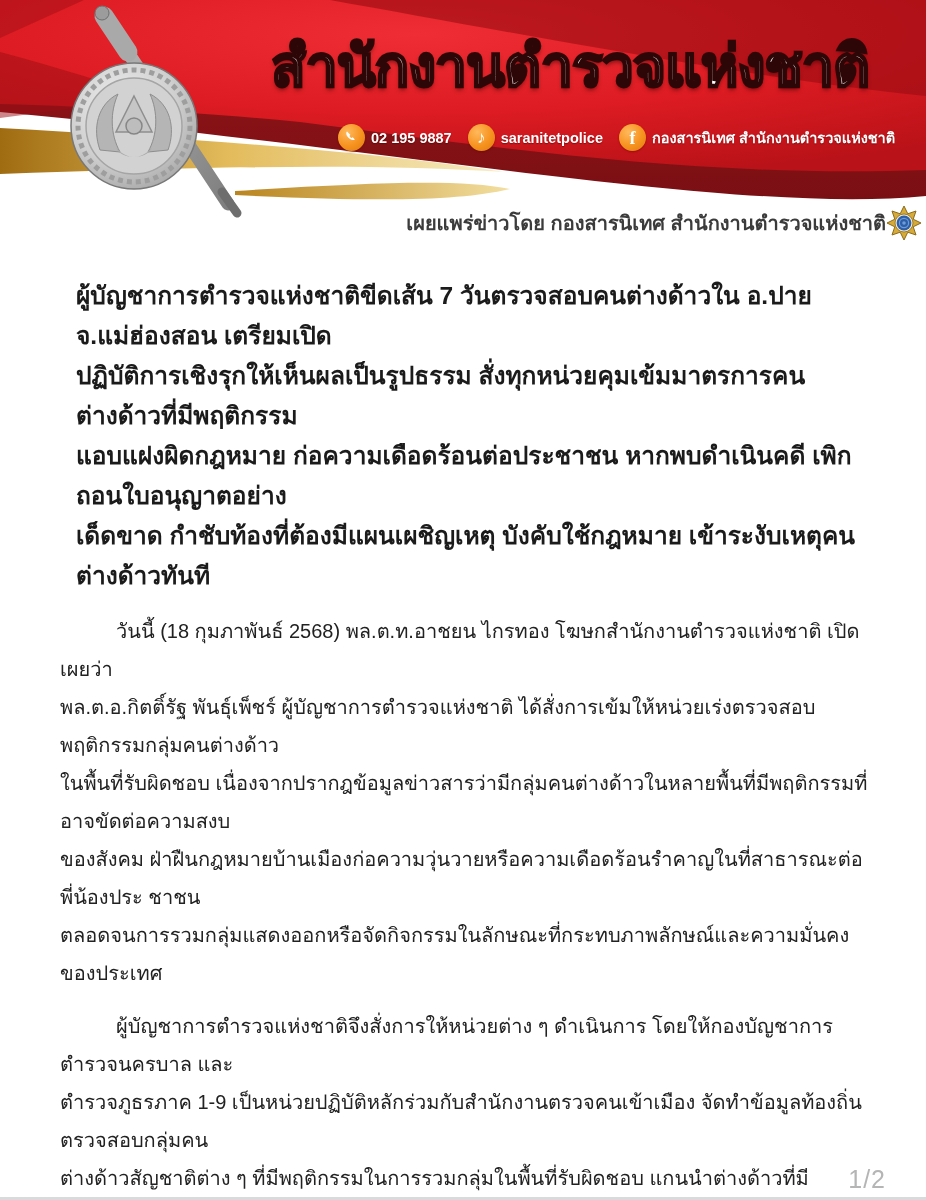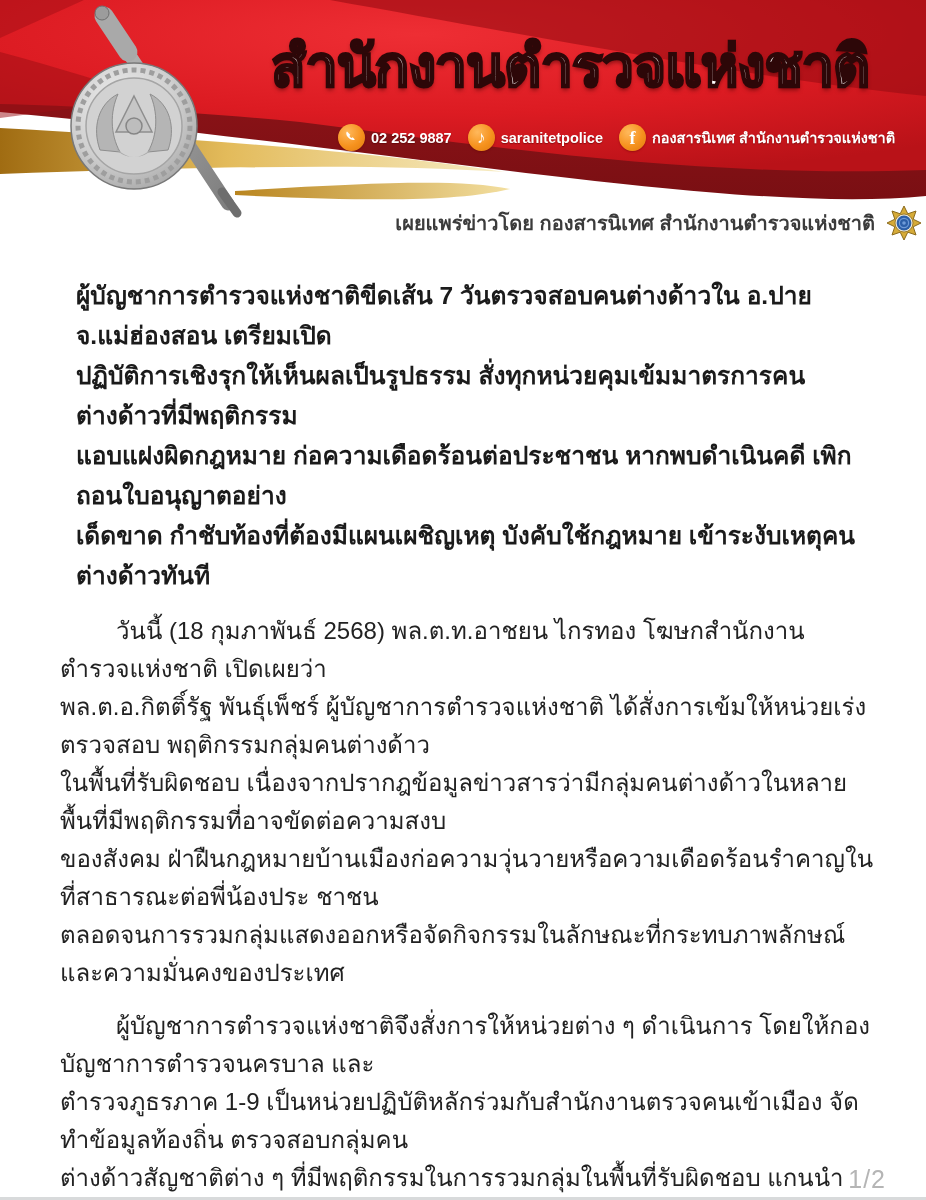--- a/index.html
+++ b/index.html
@@ -35,34 +35,34 @@
     background:radial-gradient(circle at 35% 30%,#ffb95c,#f6921e 55%,#df7b0e);
     box-shadow:0 1px 2px rgba(90,0,0,.4);
     display:flex;align-items:center;justify-content:center;
     color:#ffffff;font-weight:bold;flex:0 0 auto;
   }
   .contact-icon svg{display:block;}
   .contact-icon.glyph{font-size:17px;line-height:1;}
   .contact-label{color:#ffffff;font-size:14.5px;font-weight:600;text-shadow:0 1px 1px rgba(80,0,0,.5);}
   .byline-row{
     position:absolute;top:203px;right:4px;
-    display:flex;align-items:center;gap:11px;
+    display:flex;align-items:center;gap:0;
   }
   .byline-text{color:#3b3b3b;font-size:20px;font-weight:600;}
   
   .article{padding:10px 52px 0 60px;}
   .headline{
     margin:16px;
     font-size:24.5px;font-weight:800;color:#1b1b1b;
     line-height:40px;
     white-space:pre-line;
   }
   .para{
     margin:15px 0 0 0;
-    font-size:24px;color:#222222;
+    font-size:20px;color:#222222;
     line-height:38px;
     text-indent:56px;
     white-space:pre-line;
   }
   
   .page-indicator{
     position:absolute;right:40px;bottom:6px;
     font-size:25px;color:#b5b5b5;letter-spacing:1px;
   }
   .bottom-line{
@@ -138,21 +138,21 @@
 
     <div class="banner-title">สำนักงานตำรวจแห่งชาติ</div>
 
     <div class="contact-row">
       <div class="contact-item">
         <span class="contact-icon">
           <svg width="15" height="15" viewBox="0 0 20 20">
             <path d="M4,2 C2.5,3.5 2.6,7 6,10.4 C9.4,13.8 13,14 14.5,12.5 L11.6,9.6 L10,10.8 C8.8,10.2 7.8,9.2 7.2,8 L8.4,6.4 Z" fill="#ffffff"></path>
           </svg>
         </span>
-        <span class="contact-label">02 252 9887</span>
+        <span class="contact-label">02 195 9887</span>
       </div>
       <div class="contact-item">
         <span class="contact-icon glyph">♪</span>
         <span class="contact-label">saranitetpolice</span>
       </div>
       <div class="contact-item">
         <span class="contact-icon glyph" style="font-family:'Liberation Serif','DejaVu Serif',serif;font-size:18px;">f</span>
         <span class="contact-label">กองสารนิเทศ สำนักงานตำรวจแห่งชาติ</span>
       </div>
     </div>

